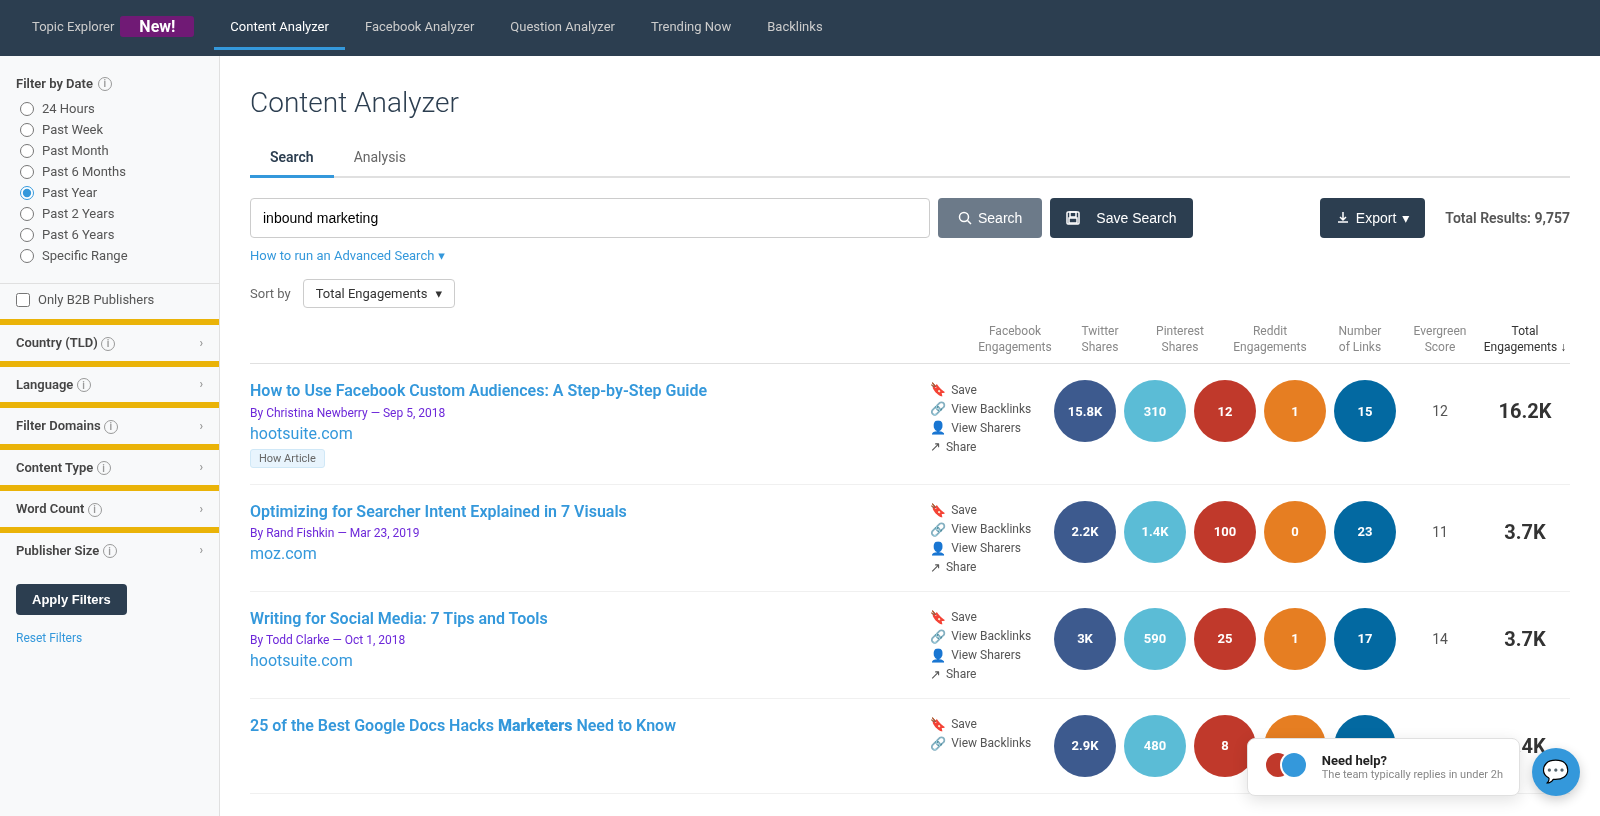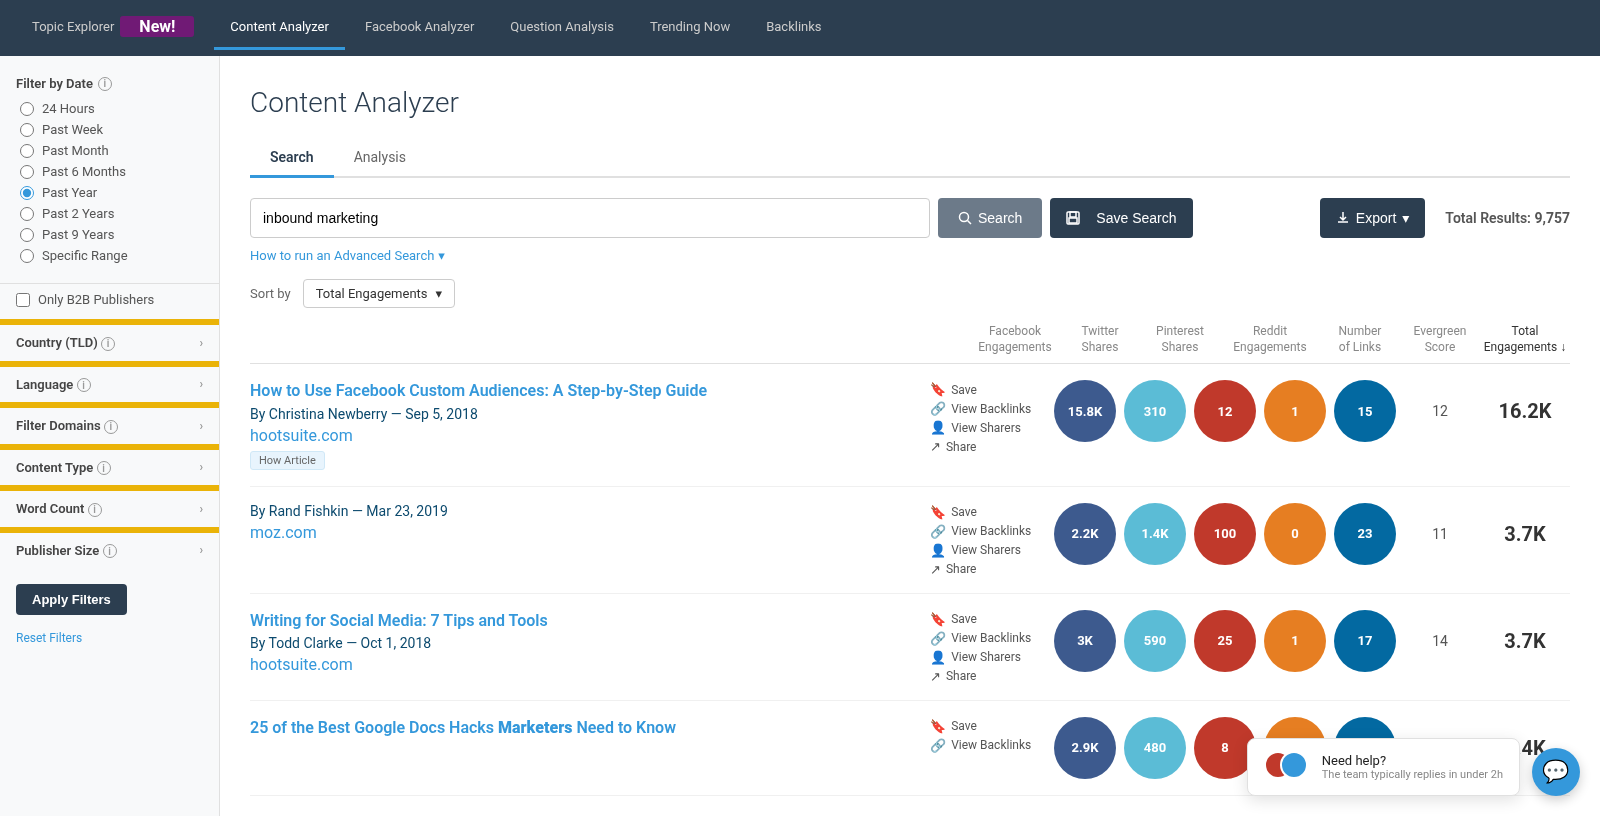--- a/index.html
+++ b/index.html
@@ -307,22 +307,22 @@
     .article-main { flex: 1; padding-right: 10px; }
     .article-title {
       font-size: 16px;
       color: #3498db;
       font-weight: 600;
       line-height: 1.35;
       cursor: pointer;
       margin-bottom: 4px;
     }
     .article-meta {
-      font-size: 14px;
-      color: #0c4a6e;
+      font-size: 12px;
+      color: #6d28d9;
       margin-bottom: 4px;
     }
     .article-domain {
       font-size: 16px;
       color: #3498db;
       margin-bottom: 6px;
     }
     .article-tag {
       display: inline-block;
       background: #e8f4fd;
@@ -410,21 +410,21 @@
       width: 28px;
       height: 28px;
       border-radius: 50%;
       background: #888;
       border: 2px solid #fff;
       position: absolute;
     }
     .help-avatar:first-child { left: 0; background: #c0392b; }
     .help-avatar:last-child { left: 16px; background: #3498db; }
     .help-text-block {}
-    .help-title { font-size: 13px; font-weight: 400; color: #222; }
+    .help-title { font-size: 13px; font-weight: 700; color: #222; }
     .help-sub { font-size: 11px; color: #888; }
     .chat-btn {
       position: fixed;
       bottom: 20px;
       right: 20px;
       width: 48px;
       height: 48px;
       border-radius: 50%;
       background: #3498db;
       color: #fff;
@@ -446,21 +446,21 @@
     <span>Topic Explorer</span>
     <span class="new-badge">New!</span>
   </div>
   <div class="top-nav-item active">
     <span>Content Analyzer</span>
   </div>
   <div class="top-nav-item">
     <span>Facebook Analyzer</span>
   </div>
   <div class="top-nav-item">
-    <span>Question Analysis</span>
+    <span>Question Analyzer</span>
   </div>
   <div class="top-nav-item">
     <span>Trending Now</span>
   </div>
   <div class="top-nav-item">
     <span>Backlinks</span>
   </div>
 </nav>
 
 <div class="app-layout">
@@ -491,21 +491,21 @@
         <label class="radio-item">
           <input type="radio" name="date-filter" checked="" style="">
           <span>Past Year</span>
         </label>
         <label class="radio-item">
           <input type="radio" name="date-filter" style="">
           <span>Past 2 Years</span>
         </label>
         <label class="radio-item">
           <input type="radio" name="date-filter" style="">
-          <span>Past 9 Years</span>
+          <span>Past 6 Years</span>
         </label>
         <label class="radio-item">
           <input type="radio" name="date-filter" style="">
           <span>Specific Range</span>
         </label>
       </div>
     </div>
     <div class="divider"></div>
     <label class="checkbox-row">
       <input type="checkbox" style="">
@@ -635,20 +635,21 @@
           <div class="metric-circle pinterest">12</div>
           <div class="metric-circle reddit">1</div>
           <div class="metric-circle dark">15</div>
           <div class="metric-plain">12</div>
           <div class="metric-total">16.2K</div>
         </div>
       </div>
 
       <div class="article-row">
         <div class="article-main">
+          <div class="article-title">Optimizing for Searcher Intent Explained in 7 Visuals</div>
           <div class="article-meta">By Rand Fishkin — Mar 23, 2019</div>
           <div class="article-domain">moz.com</div>
         </div>
         <div class="article-actions">
           <div class="action-link">
             <span class="action-icon">🔖</span>
             <span>Save</span>
           </div>
           <div class="action-link">
             <span class="action-icon">🔗</span>

